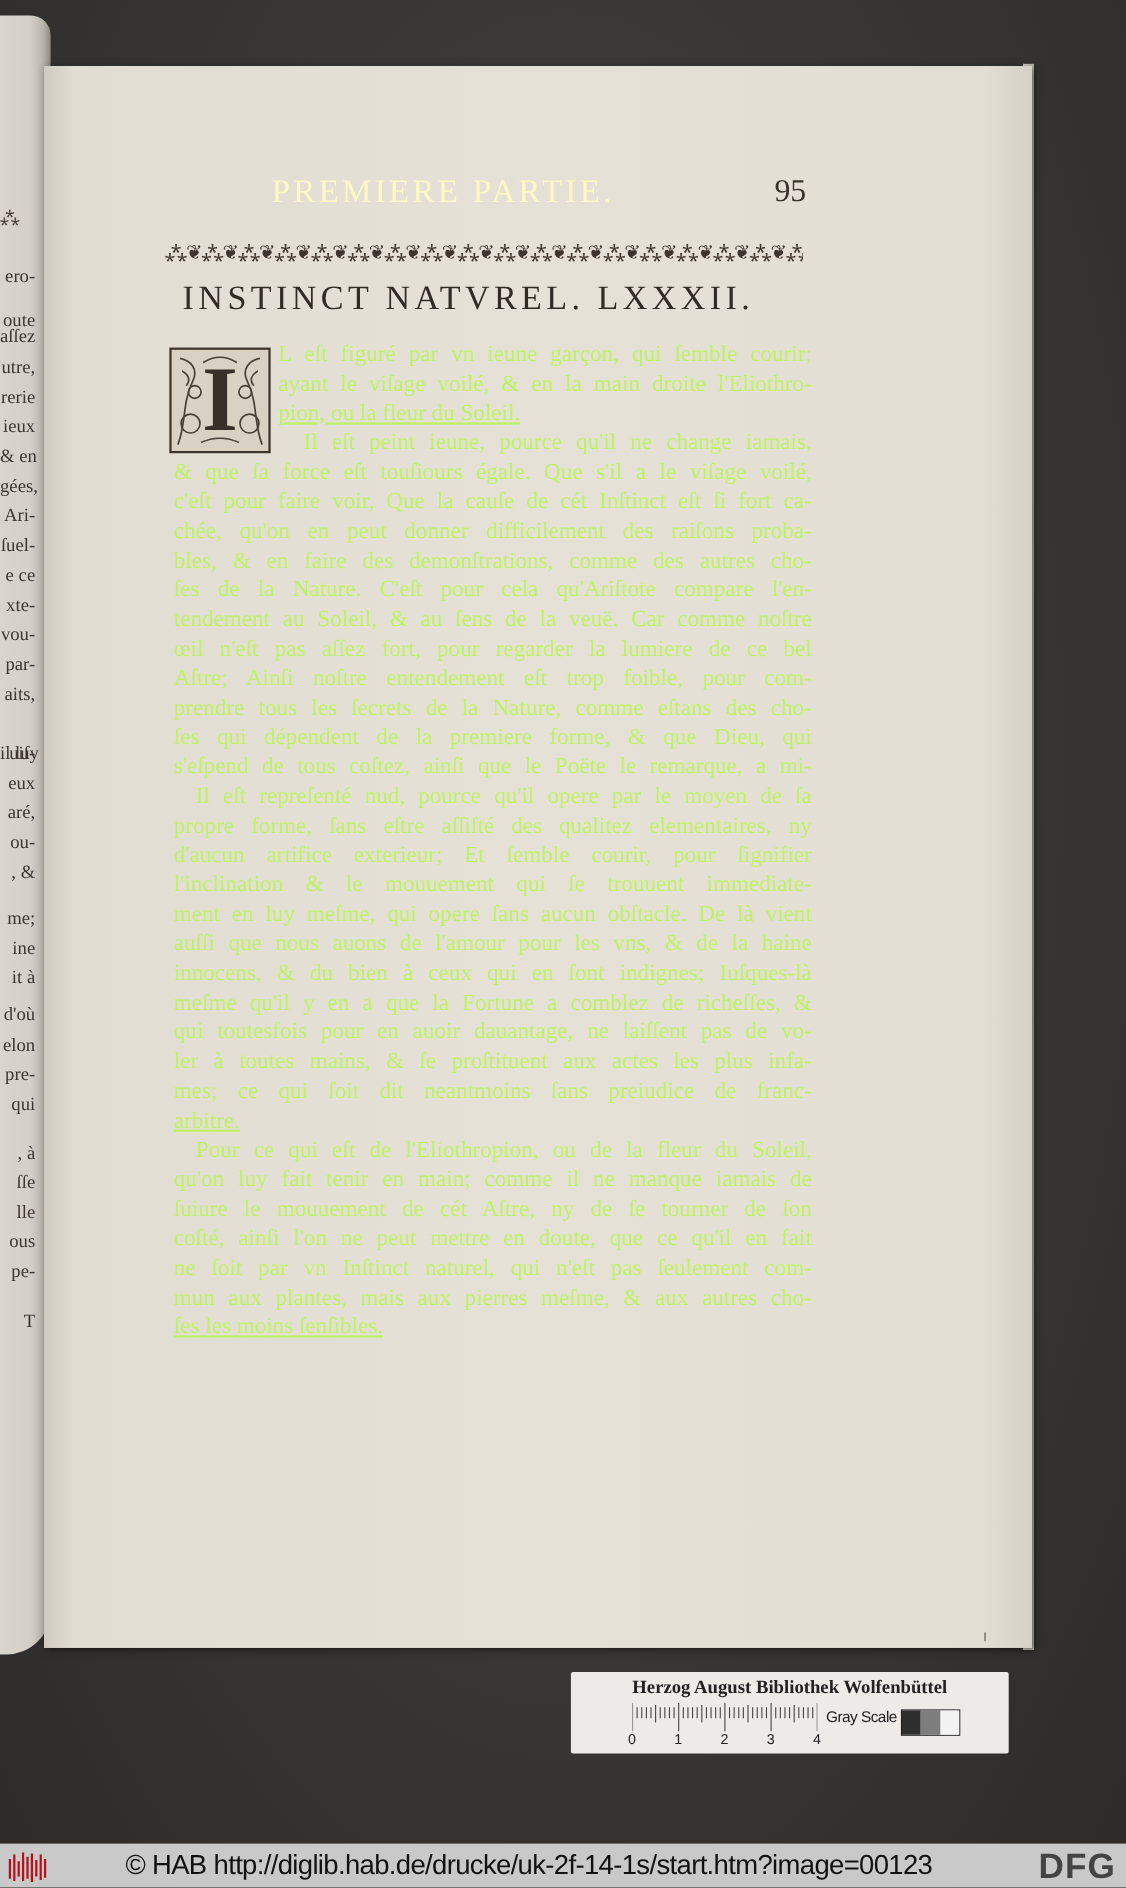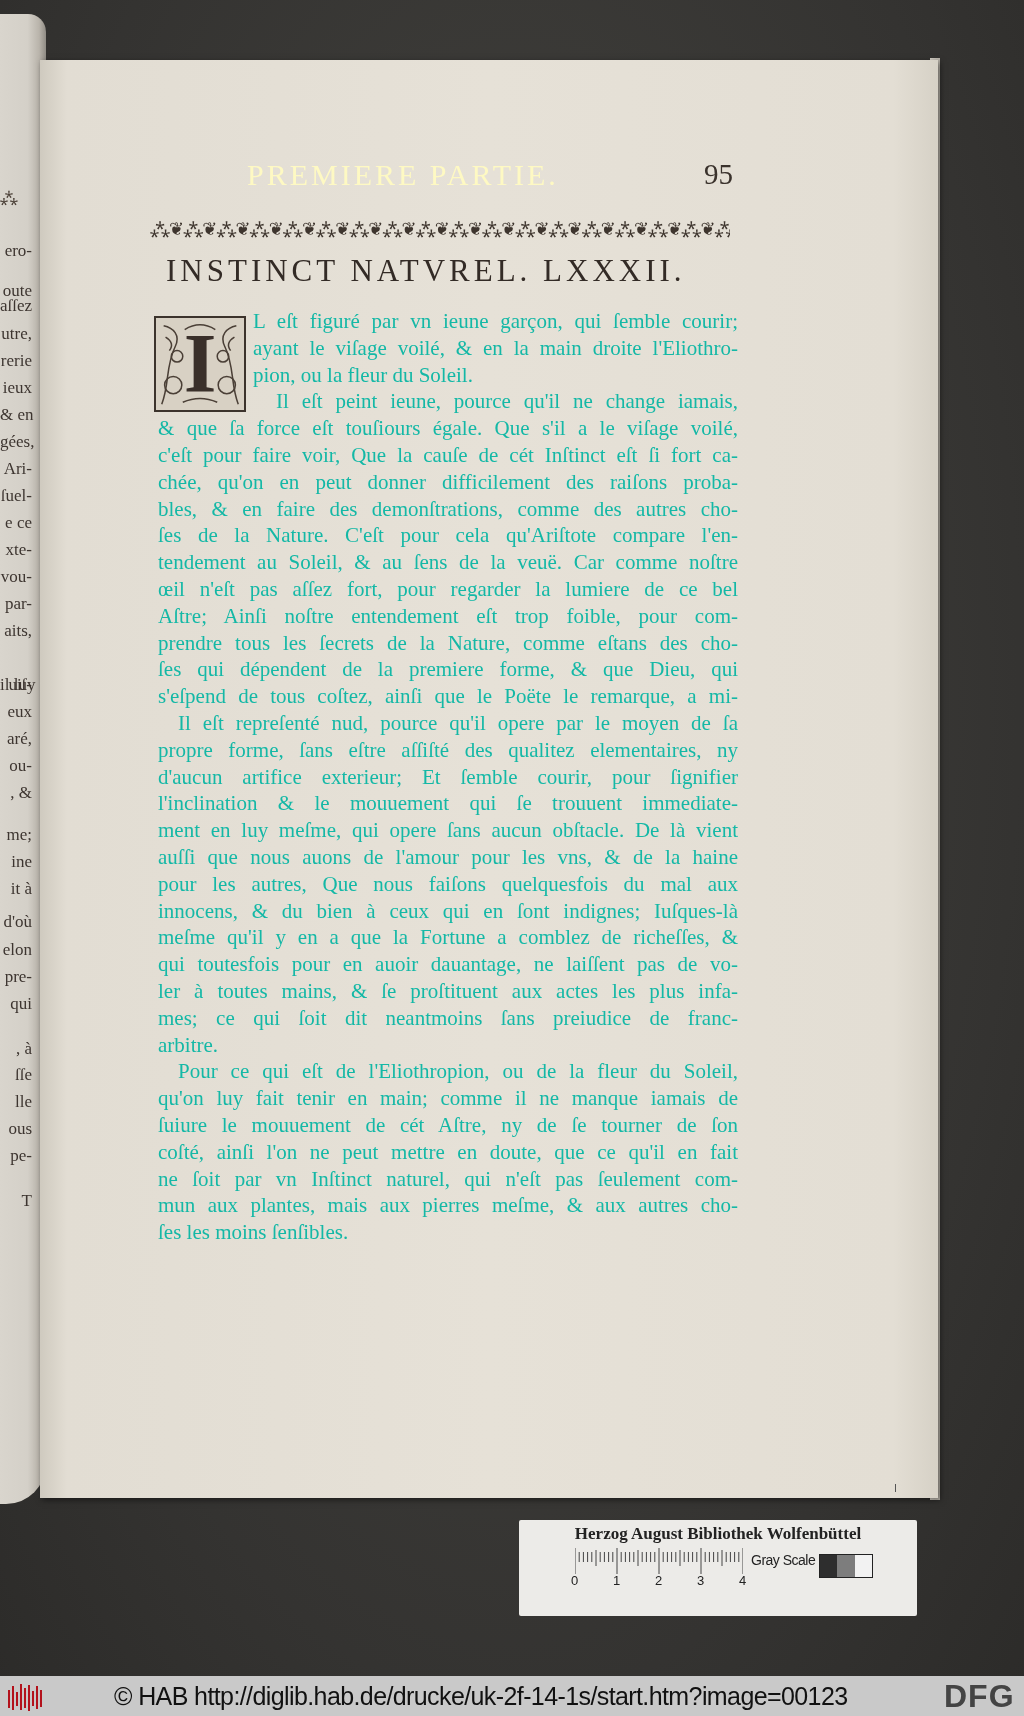--- a/index.html
+++ b/index.html
@@ -50,29 +50,29 @@
     border:2px solid #3c332c; background:#d8d1c4;
     box-sizing:border-box;
   }
   .drop-cap svg { width:100%; height:100%; display:block; }
   .drop-cap .letter {
     position:absolute; left:0; top:0; width:100%; height:100%;
     text-align:center; font-size:84px; line-height:92px; color:#3a302a; font-weight:bold;
   }
   .body-text {
     position:absolute; left:158px; top:308px; width:580px;
-    font-size:21px; color:#14b8a6; line-height:26.8px;
+    font-size:21px; color:#bef264; line-height:26.8px;
   }
   .line { display:block; white-space:nowrap; text-align:justify; text-align-last:justify; height:26.8px; }
   .line.indent-cap { padding-left:95px; }
   .line.para { padding-left:20px; }
-  .line.last { text-align-last:left; }
+  .line.last { text-align-last:left;text-decoration:underline; }
   
   .target-card {
-    position:absolute; left:519px; top:1520px; width:398px; height:96px;
+    position:absolute; left:519px; top:1520px; width:398px; height:74px;
     background:#ecebe8; border-radius:2px;
   }
   .target-card .inst {
     position:absolute; left:0; width:100%; top:4px; text-align:center;
     font-family:"Liberation Serif", serif; font-weight:bold; font-size:17px; color:#222;
   }
   .ruler { position:absolute; left:56px; top:28px; width:168px; height:26px; }
   .ruler-labels { position:absolute; left:50px; top:53px; width:190px; height:16px; }
   .ruler-labels span { position:absolute; font-family:"Liberation Sans", sans-serif; font-size:13px; color:#222; }
   .gray-label { position:absolute; left:232px; top:32px; font-family:"Liberation Sans", sans-serif; font-size:14px; color:#222; letter-spacing:-0.5px; }
@@ -176,21 +176,20 @@
     <span class="line">Aſtre; Ainſi noſtre entendement eſt trop foible, pour com-</span>
     <span class="line">prendre tous les ſecrets de la Nature, comme eſtans des cho-</span>
     <span class="line">ſes qui dépendent de la premiere forme, &amp; que Dieu, qui</span>
     <span class="line">s'eſpend de tous coſtez, ainſi que le Poëte le remarque, a mi-</span>
     <span class="line para">Il eſt repreſenté nud, pource qu'il opere par le moyen de ſa</span>
     <span class="line">propre forme, ſans eſtre aſſiſté des qualitez elementaires, ny</span>
     <span class="line">d'aucun artifice exterieur; Et ſemble courir, pour ſignifier</span>
     <span class="line">l'inclination &amp; le mouuement qui ſe trouuent immediate-</span>
     <span class="line">ment en luy meſme, qui opere ſans aucun obſtacle. De là vient</span>
     <span class="line">auſſi que nous auons de l'amour pour les vns, &amp; de la haine</span>
-    <span class="line">pour les autres, Que nous faiſons quelquesfois du mal aux</span>
     <span class="line">innocens, &amp; du bien à ceux qui en ſont indignes; Iuſques-là</span>
     <span class="line">meſme qu'il y en a que la Fortune a comblez de richeſſes, &amp;</span>
     <span class="line">qui toutesfois pour en auoir dauantage, ne laiſſent pas de vo-</span>
     <span class="line">ler à toutes mains, &amp; ſe proſtituent aux actes les plus infa-</span>
     <span class="line">mes; ce qui ſoit dit neantmoins ſans preiudice de franc-</span>
     <span class="line last">arbitre.</span>
     <span class="line para">Pour ce qui eſt de l'Eliothropion, ou de la fleur du Soleil,</span>
     <span class="line">qu'on luy fait tenir en main; comme il ne manque iamais de</span>
     <span class="line">ſuiure le mouuement de cét Aſtre, ny de ſe tourner de ſon</span>
     <span class="line">coſté, ainſi l'on ne peut mettre en doute, que ce qu'il en fait</span>

